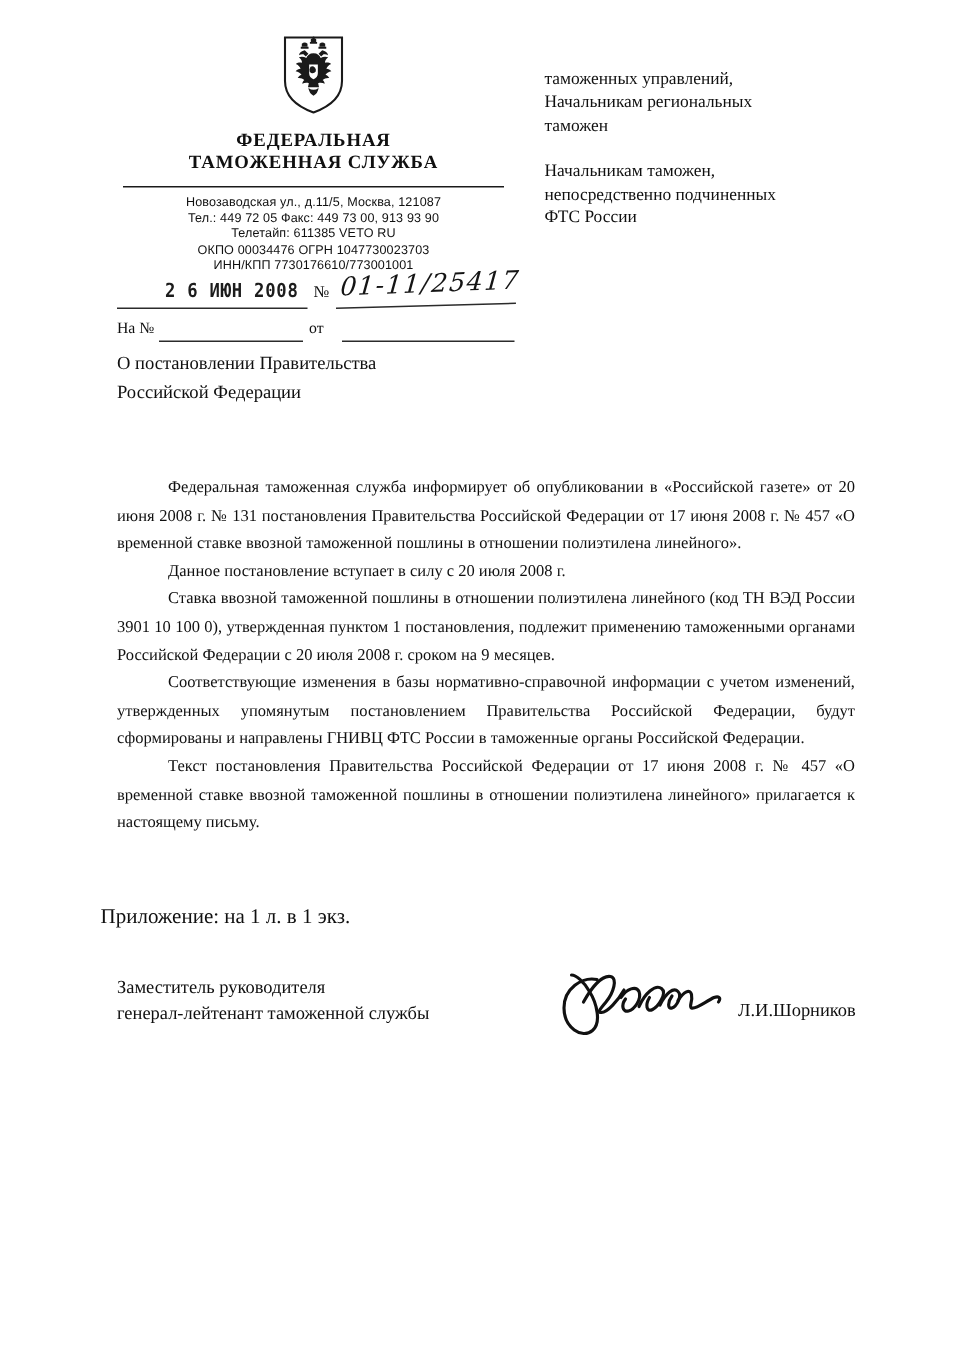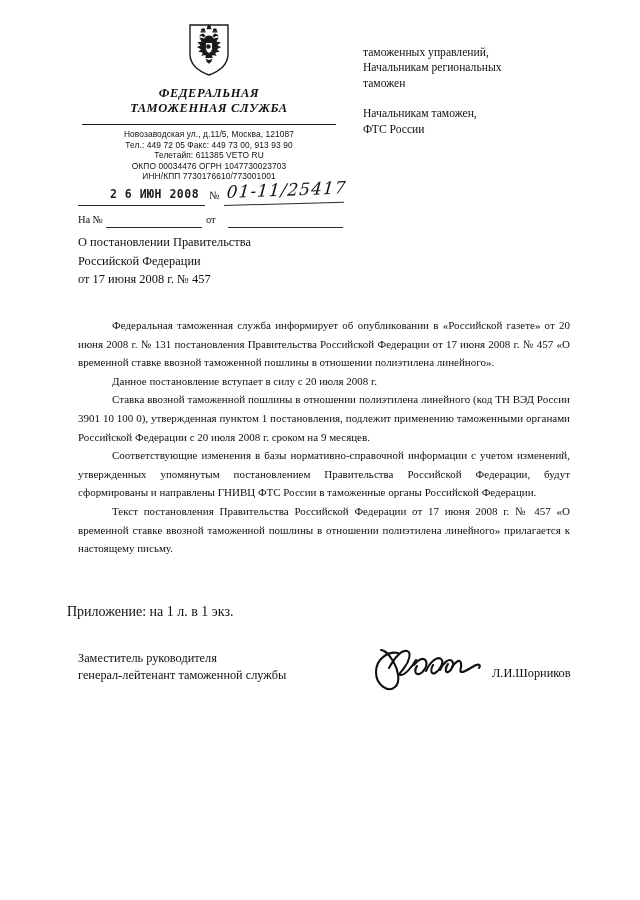--- a/index.html
+++ b/index.html
@@ -32,21 +32,20 @@
     height: 52px;
     margin: 0 auto 10px auto;
     display: block;
   }
   .org-name {
     font-family: "Liberation Serif", "DejaVu Serif", serif;
     font-weight: bold;
     font-size: 12.5px;
     line-height: 15px;
     letter-spacing: 0.6px;
-    font-style: italic;
   }
   .org-name div { white-space: nowrap; }
 
   .rule {
     border-top: 1.3px solid #1a1a1a;
     margin: 8px 4px 4px 4px;
   }
   .requisites {
     font-family: "Liberation Sans", "DejaVu Sans", sans-serif;
     font-size: 8.4px;
@@ -288,28 +287,28 @@
   </div>
 
   <div class="addressee">
     <div class="blk">
       <div>таможенных управлений,</div>
       <div>Начальникам региональных</div>
       <div>таможен</div>
     </div>
     <div class="blk">
       <div>Начальникам таможен,</div>
+      <div>непосредственно подчиненных</div>
       <div>ФТС России</div>
     </div>
   </div>
 
   <div class="subject">
     <div>О постановлении Правительства</div>
     <div>Российской Федерации</div>
-    <div>от 17 июня 2008 г. № 457</div>
   </div>
 
   <div class="body">
     <p>Федеральная таможенная служба информирует об опубликовании в «Российской газете» от 20 июня 2008 г. № 131  постановления Правительства Российской Федерации от 17 июня 2008 г. № 457 «О временной ставке ввозной таможенной пошлины в отношении полиэтилена линейного».</p>
     <p>Данное постановление вступает в силу с 20 июля 2008 г.</p>
     <p>Ставка ввозной таможенной пошлины в отношении полиэтилена линейного (код ТН ВЭД России 3901 10 100 0), утвержденная пунктом 1 постановления, подлежит применению таможенными органами Российской Федерации с 20 июля 2008 г. сроком на 9 месяцев.</p>
     <p>Соответствующие изменения в базы нормативно-справочной информации с учетом изменений, утвержденных упомянутым постановлением Правительства Российской Федерации, будут сформированы и направлены ГНИВЦ ФТС России в таможенные органы Российской Федерации.</p>
     <p>Текст постановления  Правительства Российской Федерации от 17 июня 2008 г. № 457 «О временной ставке ввозной таможенной пошлины в отношении полиэтилена линейного» прилагается к настоящему письму.</p>
   </div>
 

